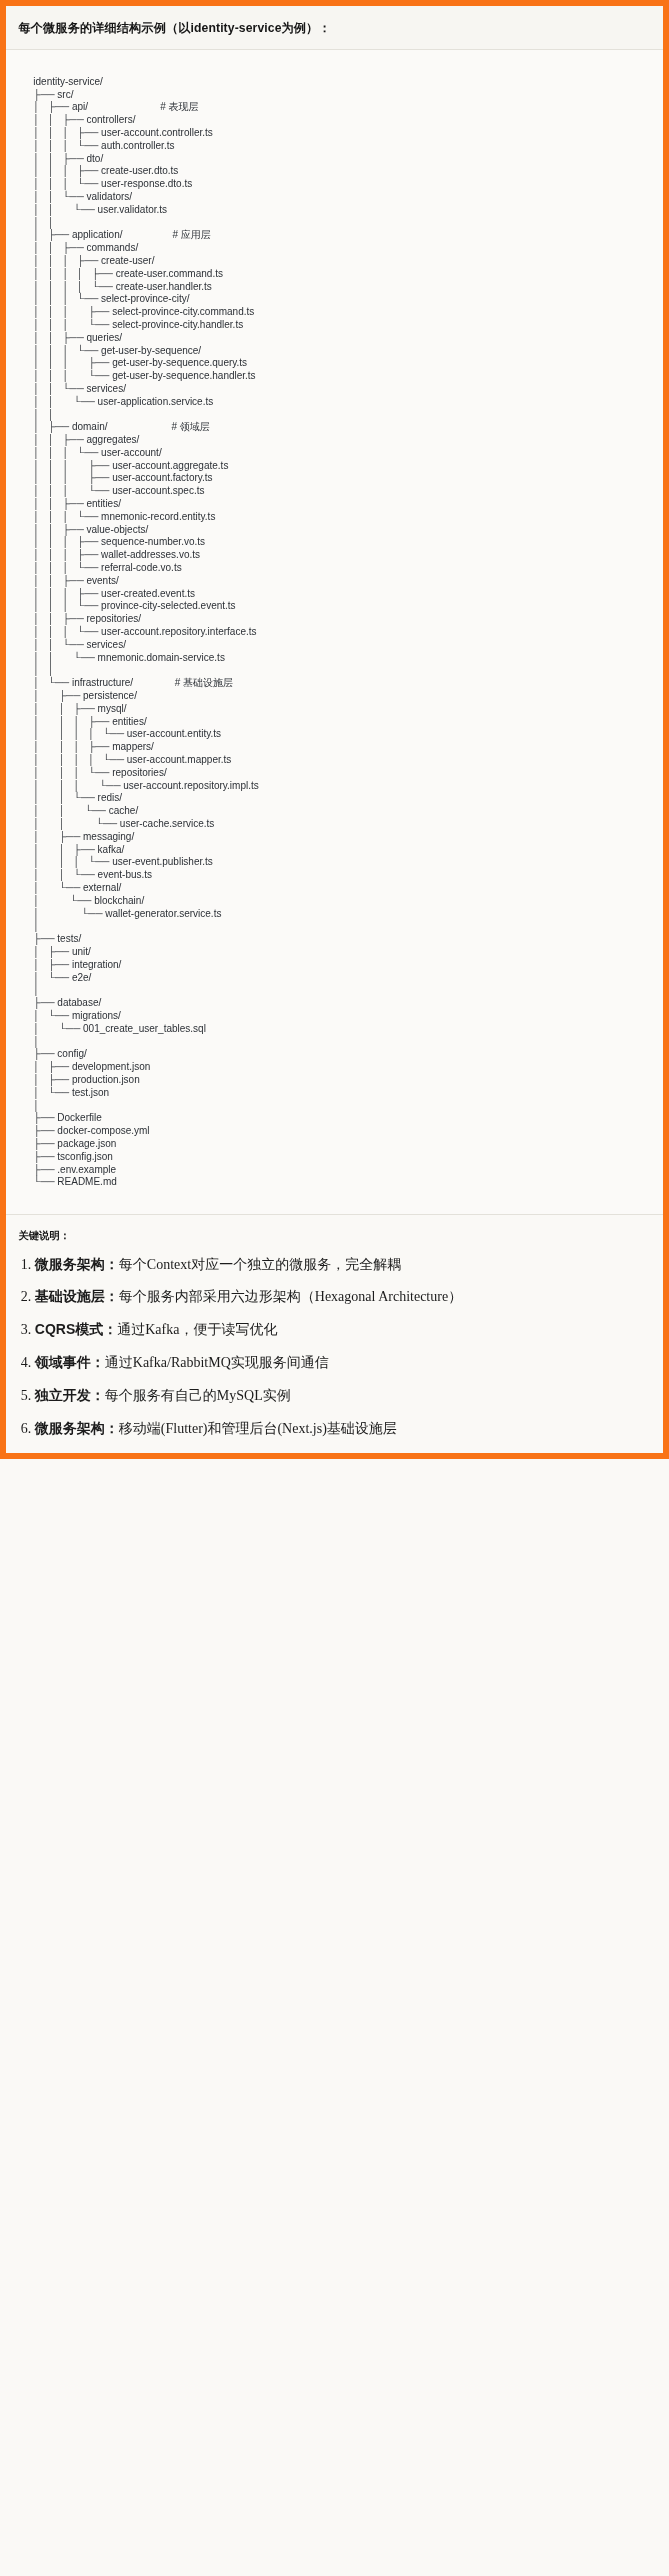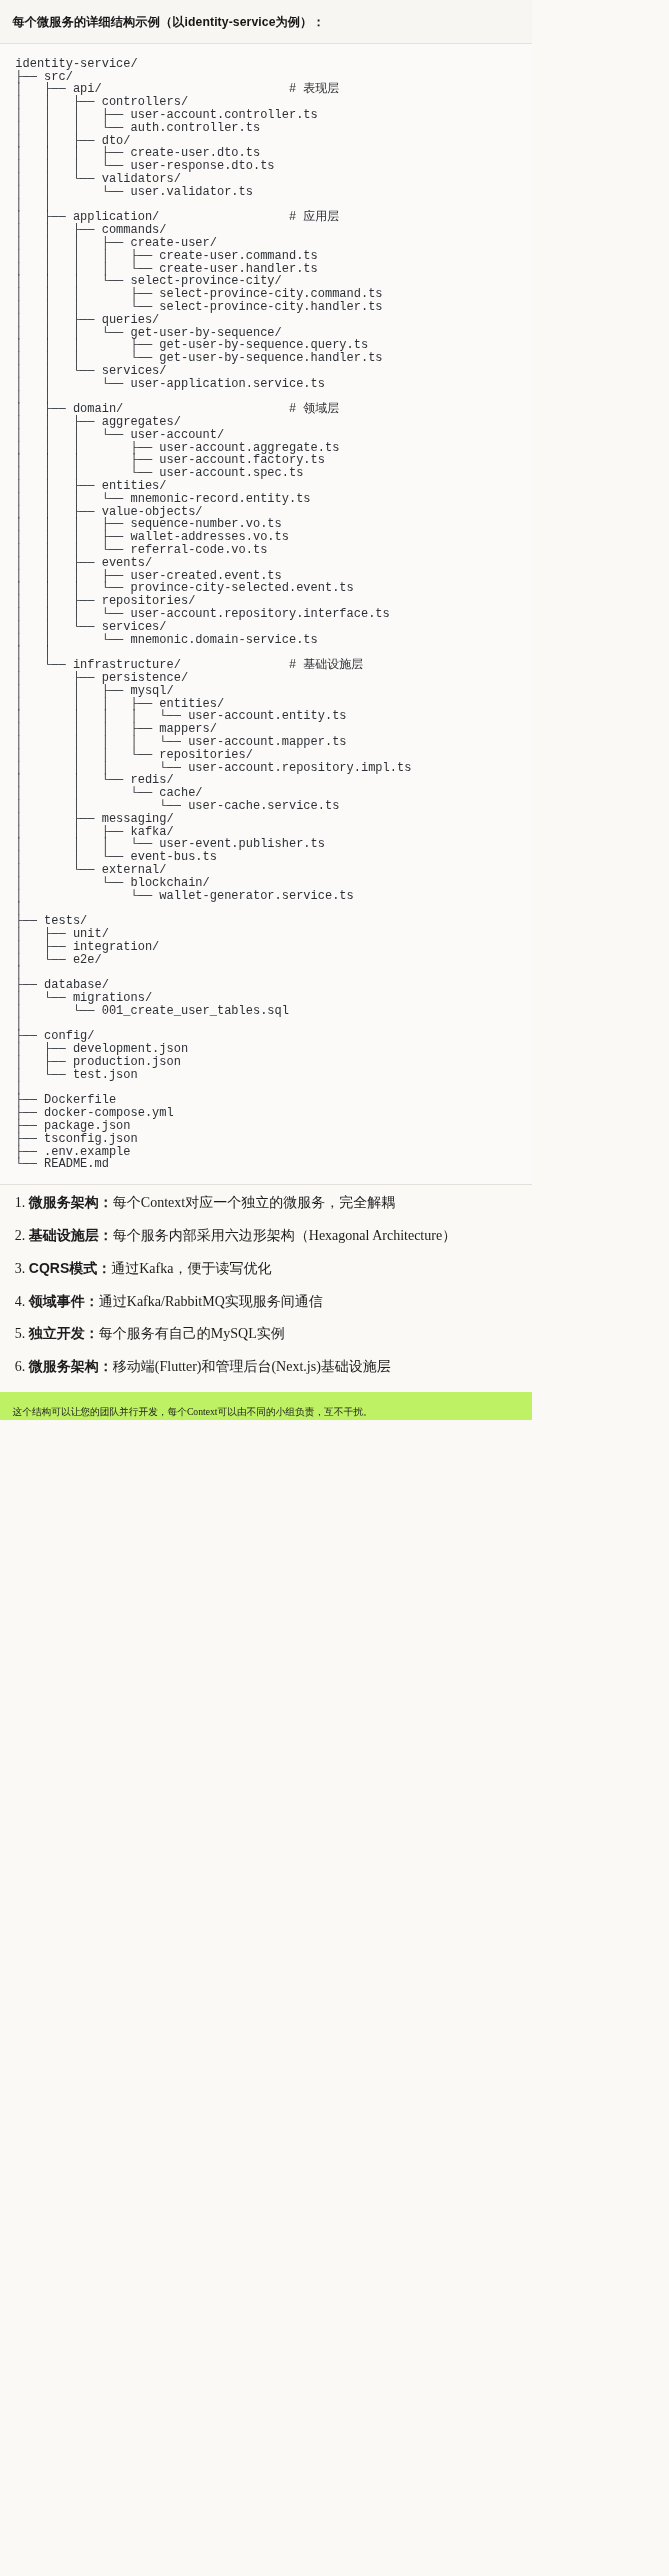--- a/index.html
+++ b/index.html
@@ -7,48 +7,48 @@
     padding: 0;
     background: #faf9f6;
   }
   body {
     width: 669px;
     font-family: "Liberation Sans", sans-serif;
     color: #1c1c1c;
     -webkit-font-smoothing: antialiased;
   }
   .page {
-    width: 532px;
+    width: 669px;
     box-sizing: border-box;
-    background: #bef264;
-    padding: 0;
+    background: #f97316;
+    padding: 6px;
   }
   .heading {
     font-family: "Liberation Sans", sans-serif;
     font-weight: bold;
     font-size: 12.2px;
     line-height: 1.45;
     color: #161616;
     padding: 13.8px 12.5px 11.3px 12.5px;
     margin: 0;
     background: #f7f6f2;
     border-bottom: 0.6px solid #e3e1da;
     letter-spacing: 0.1px;
   }
   .codeblock {
     background: #fbfaf8;
     padding: 10px 11.3px 8.8px 11.3px;
     margin: 0;
     border: 0;
   }
   pre.tree {
-    margin: 4px;
+    margin: 16px;
     padding: 0;
-    font-family: Liberation Mono, monospace;
-    font-size: 12px;
+    font-family: Liberation Sans, sans-serif;
+    font-size: 10px;
     line-height: 12.8px;
     color: #2c3036;
     white-space: pre;
     tab-size: 4;
   }
   .keys {
     padding: 6.3px 12.5px 3.8px 12.5px;
     border-top: 0.6px solid #e3e1da;
     background: #faf9f6;
   }
@@ -178,20 +178,21 @@
 │
 ├── Dockerfile
 ├── docker-compose.yml
 ├── package.json
 ├── tsconfig.json
 ├── .env.example
 └── README.md</pre>
   </div>
 
   <div class="keys">
+    <h3 class="keys-title">关键说明：</h3>
     <ol class="keylist">
       <li>
         <span class="lead">微服务架构</span><span class="lead">：</span><span class="body">每个Context对应一个独立的微服务，完全解耦</span>
       </li>
       <li>
         <span class="lead">基础设施层</span><span class="lead">：</span><span class="body">每个服务内部采用六边形架构（Hexagonal Architecture）</span>
       </li>
       <li>
         <span class="lead">CQRS模式</span><span class="lead">：</span><span class="body">通过Kafka，便于读写优化</span>
       </li>
@@ -200,16 +201,15 @@
       </li>
       <li>
         <span class="lead">独立开发</span><span class="lead">：</span><span class="body">每个服务有自己的MySQL实例</span>
       </li>
       <li>
         <span class="lead">微服务架构</span><span class="lead">：</span><span class="body">移动端(Flutter)和管理后台(Next.js)基础设施层</span>
       </li>
     </ol>
   </div>
 
-  <p class="footer-note">这个结构可以让您的团队并行开发，每个Context可以由不同的小组负责，互不干扰。</p>
 
 </div>
 
 
 </body></html>

